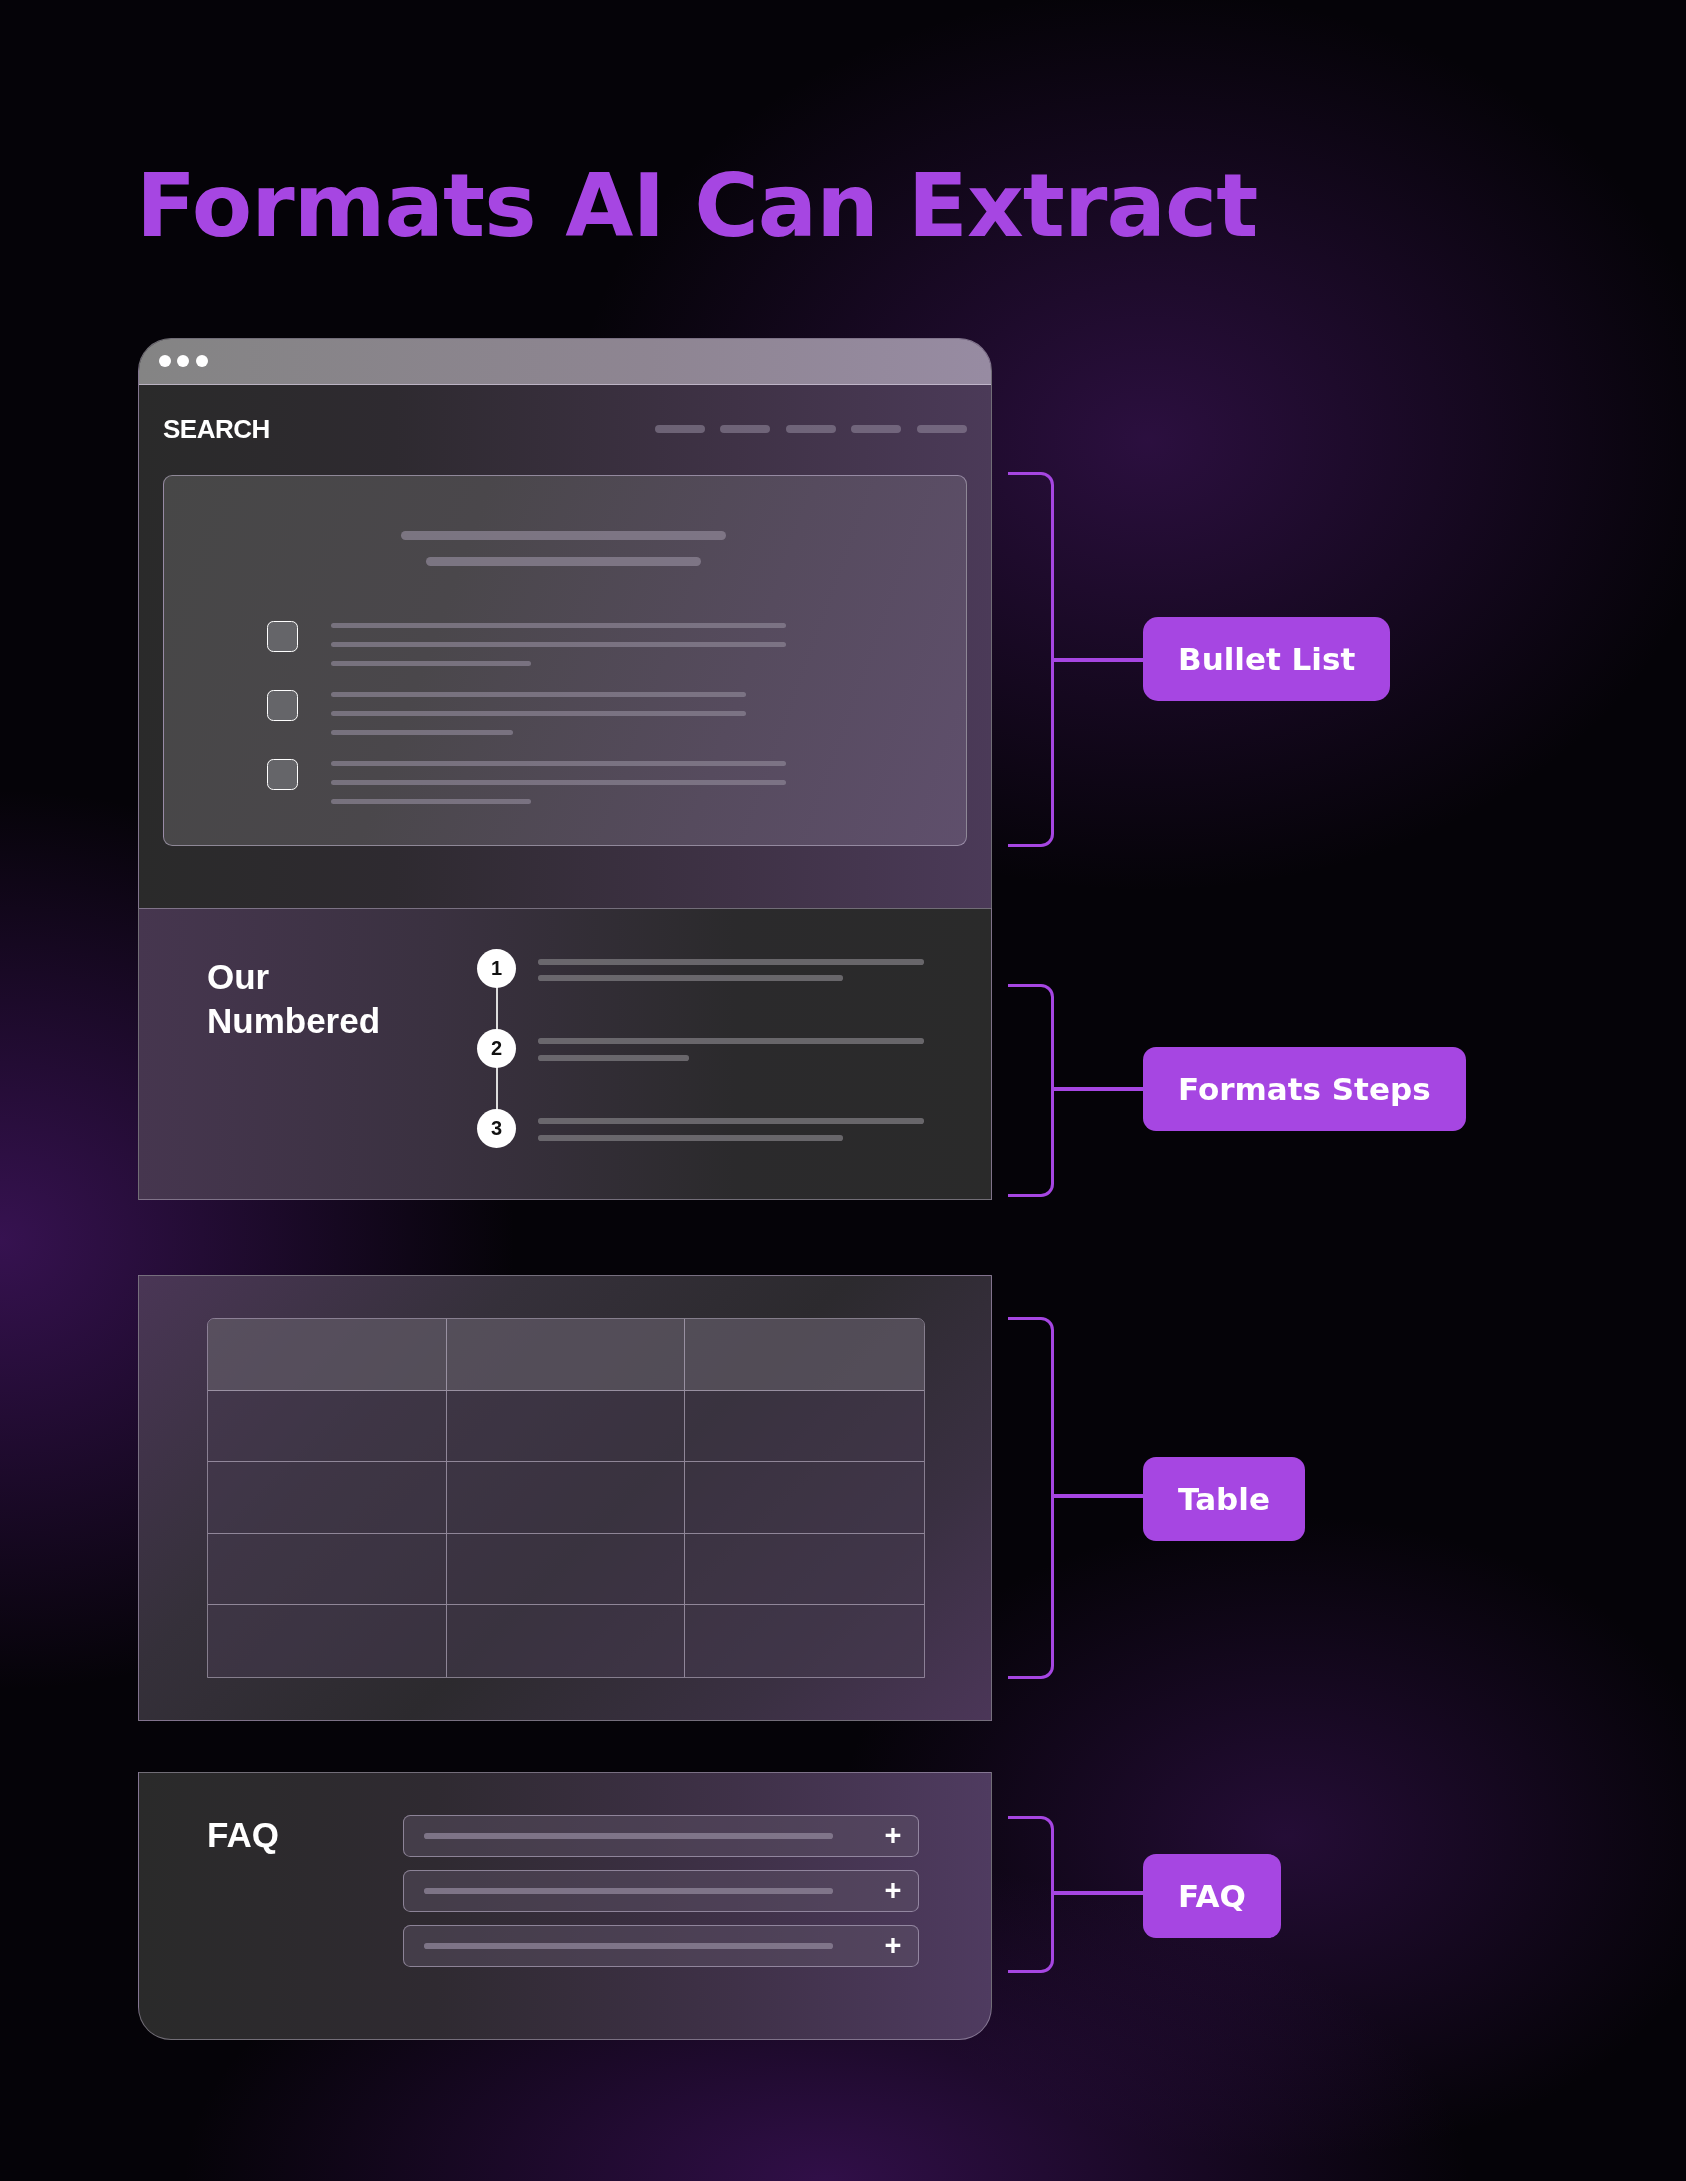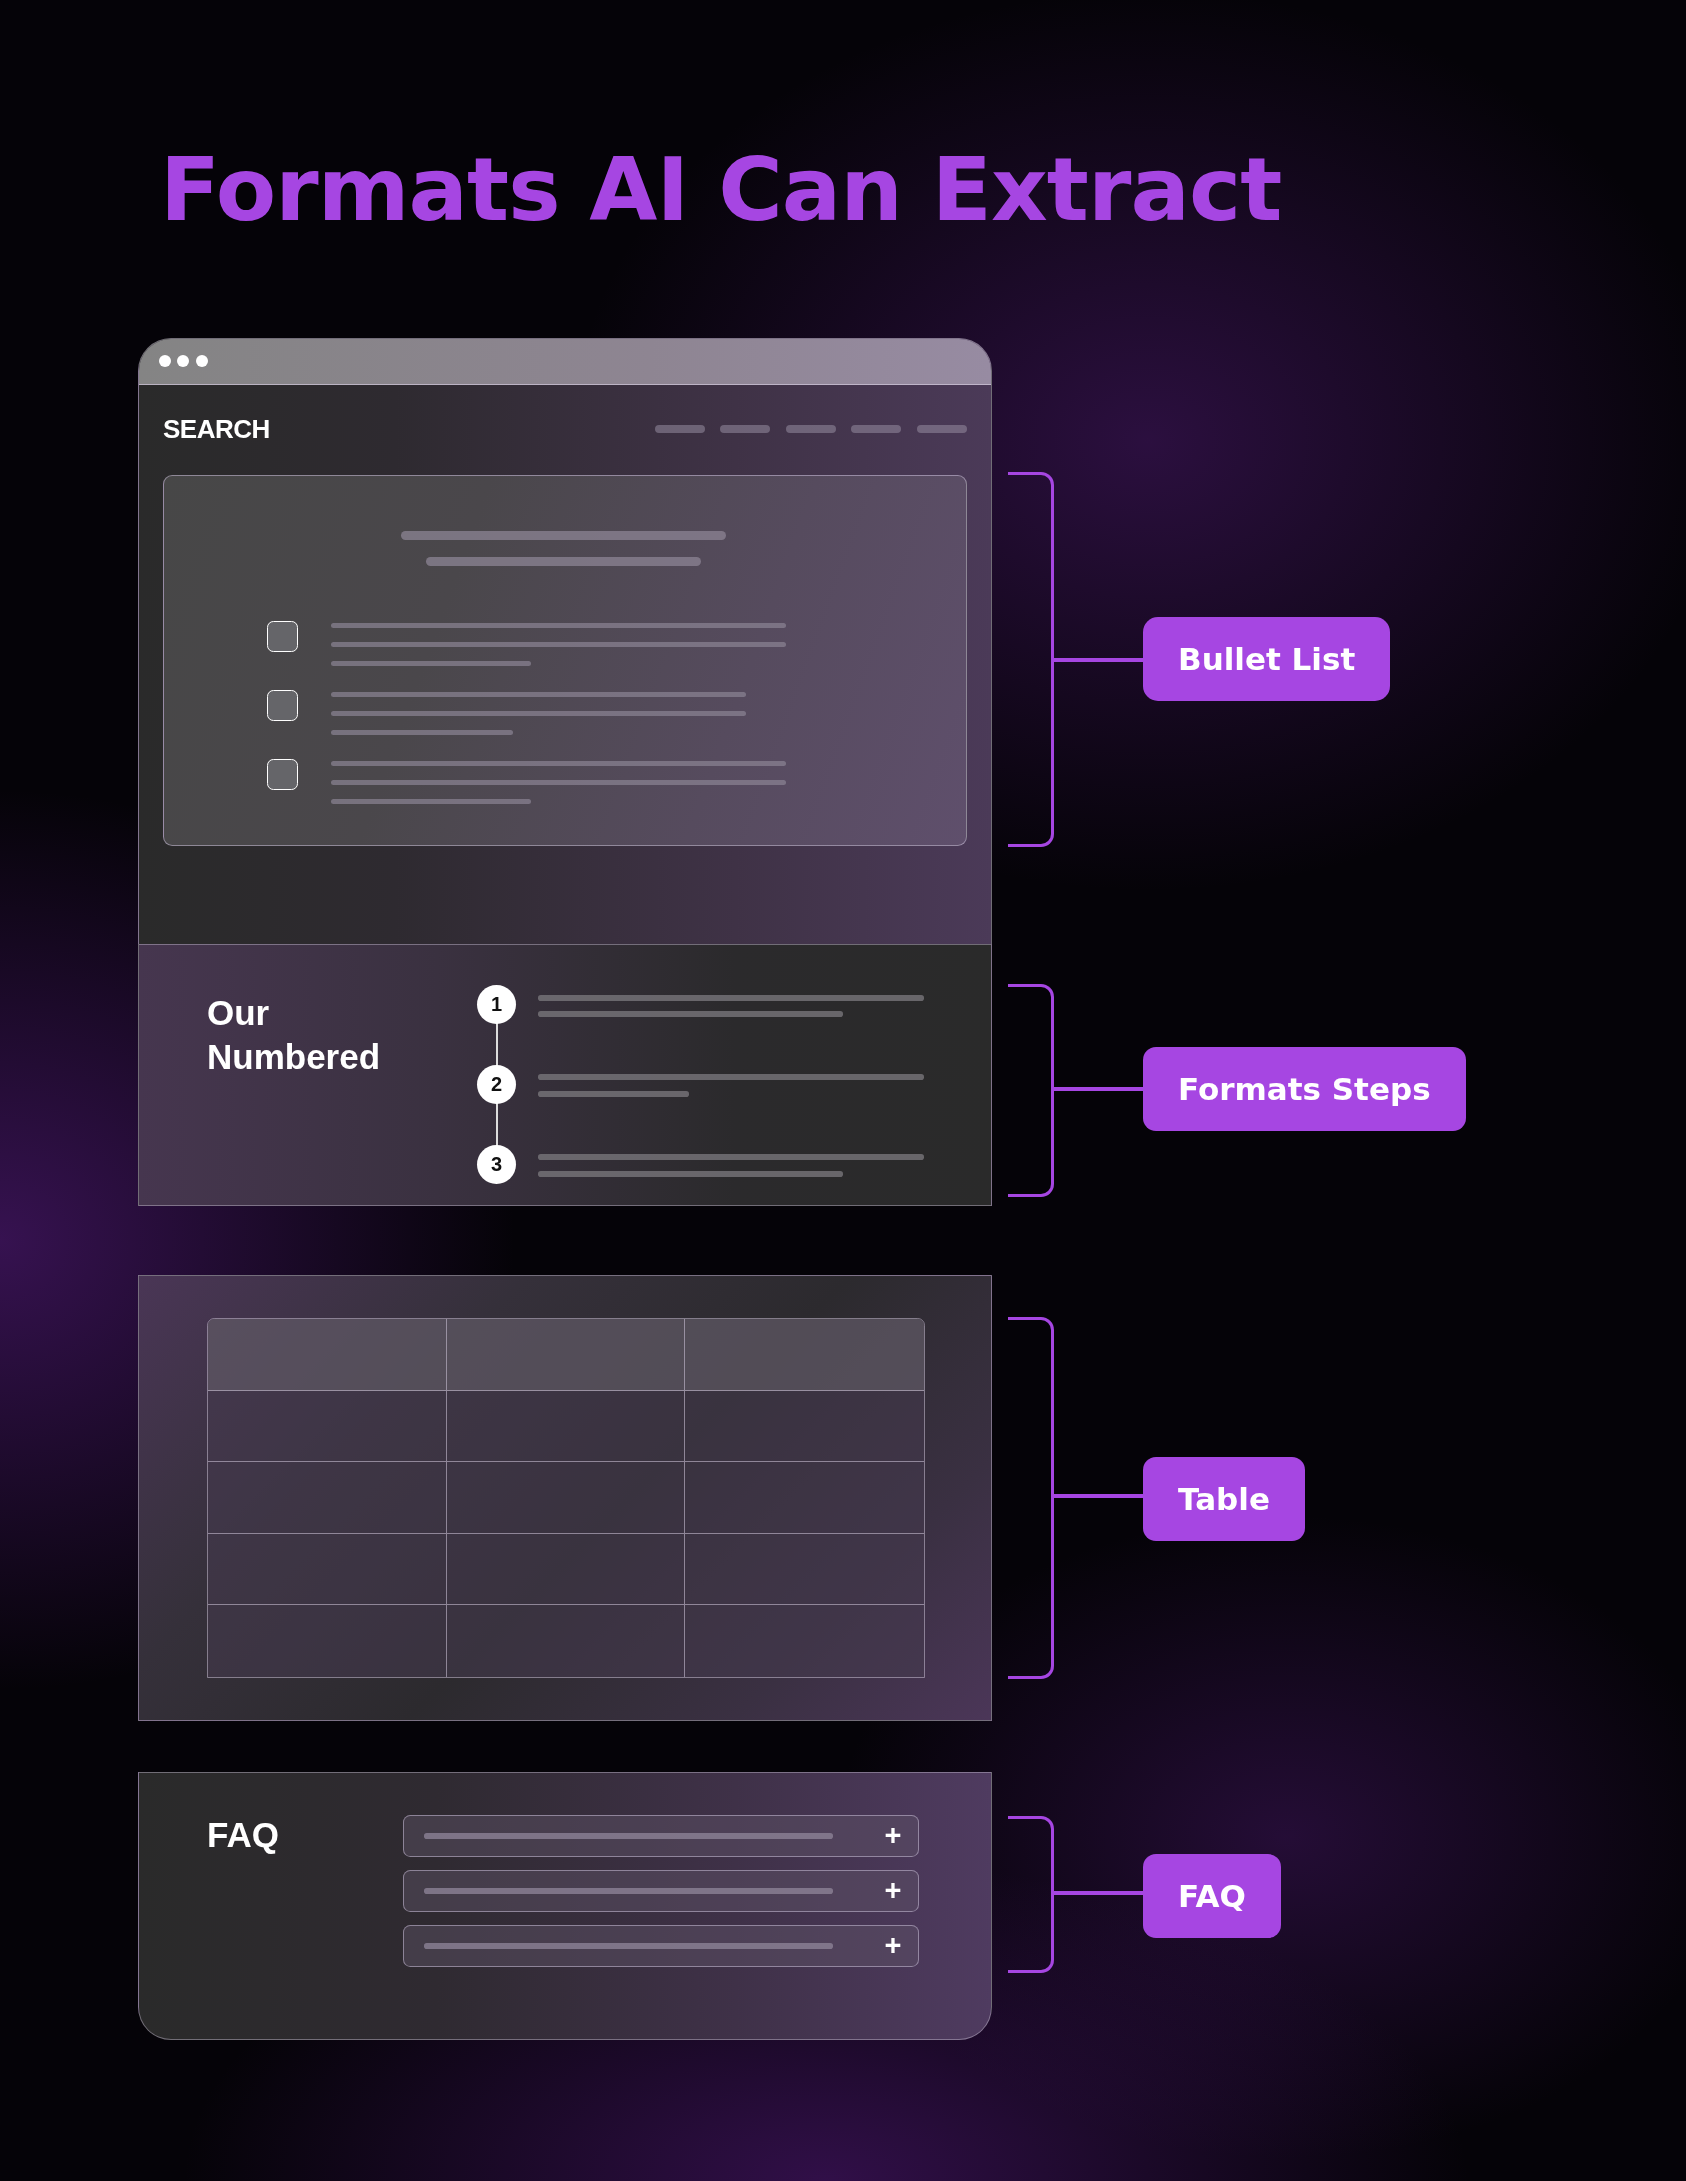--- a/index.html
+++ b/index.html
@@ -9,25 +9,24 @@
     background:
       radial-gradient(ellipse 826px 643px at 1148px 441px, rgba(90,30,130,0.45), rgba(0,0,0,0) 70%),
       radial-gradient(ellipse 735px 643px at 0px 1240px, rgba(95,30,140,0.55), rgba(0,0,0,0) 70%),
       radial-gradient(ellipse 918px 459px at 826px 2182px, rgba(85,25,125,0.55), rgba(0,0,0,0) 70%),
       radial-gradient(ellipse 643px 459px at 1286px 1837px, rgba(75,25,110,0.45), rgba(0,0,0,0) 70%),
       #050308;
     position: relative;
     color: #fff;
   }
   .title {
-    position: absolute; left: 136px; top: 138px;
+    position: absolute; left: 136px; top: 154px;
     font-size: 88px; font-weight: 700; letter-spacing: -0.9px;
     color: #a646e2;
     font-family: "DejaVu Sans", sans-serif;
-    margin-left: 24px;
   }
   .card {
     position: absolute; left: 138px; width: 854px;
     border: 1.8px solid rgba(200,190,210,0.45);
   }
   
   .card1 { top: 338px; height: 630px; border-radius: 33px 33px 0 0; overflow: hidden;
     background: linear-gradient(90deg, #2a2a2a 0%, #2e2a30 30%, #3f3246 70%, #4b3a58 100%); }
   .titlebar { height: 46px; background: linear-gradient(90deg, #848484 0%, #8e8592 60%, #978ba2 100%);
     border-bottom: 1.8px solid rgba(210,200,220,0.7); position: relative; }
@@ -37,21 +36,21 @@
   .nav-pills { position: absolute; right: 24px; top: 86px; display: flex; gap: 15.6px; }
   .pill { width: 50px; height: 8.3px; border-radius: 4.6px; background: rgba(150,140,160,0.55); }
   .inner-panel { position: absolute; left: 24px; top: 136px; width: 804px; height: 371px;
     border: 1.8px solid rgba(200,190,215,0.55); border-radius: 9.2px;
     background: linear-gradient(110deg, #474747 0%, #4a474b 35%, #564b5e 70%, #5f4f6c 100%); }
   .bar { position: absolute; height: 9.2px; border-radius: 5.5px; background: rgba(140,132,148,0.75); }
   .thin { height: 4.6px; border-radius: 2.8px; background: rgba(140,132,148,0.7); }
   .checkbox { position: absolute; width: 31px; height: 31px; border: 1.8px solid #fff; border-radius: 6.4px; background: #656569; }
 
   
-  .card2 { top: 944px; height: 262px;
+  .card2 { top: 908px; height: 292px;
     background: linear-gradient(90deg, #46364f 0%, #3a3140 35%, #2b2a2c 70%, #2a2a2a 100%); }
   .process-title { position: absolute; left: 68px; top: 46px; font-size: 35px; font-weight: 700; line-height: 44px; color: #fff; }
   .step-line { position: absolute; left: 357px; top: 61px; width: 1.8px; height: 162px; background: #ddd; }
   .step-circle { position: absolute; left: 338px; width: 39px; height: 39px; border-radius: 50%; background: #fff;
     color: #111; font-size: 20px; font-weight: 700; display: flex; align-items: center; justify-content: center; }
   .step-bar { position: absolute; height: 5.5px; border-radius: 2.8px; background: rgba(120,118,122,0.8); }
 
   
   .card3 { top: 1275px; height: 446px;
     background: linear-gradient(135deg, #4a3656 0%, #35303a 30%, #2c2a2e 55%, #3a3042 80%, #4b3658 100%); }

